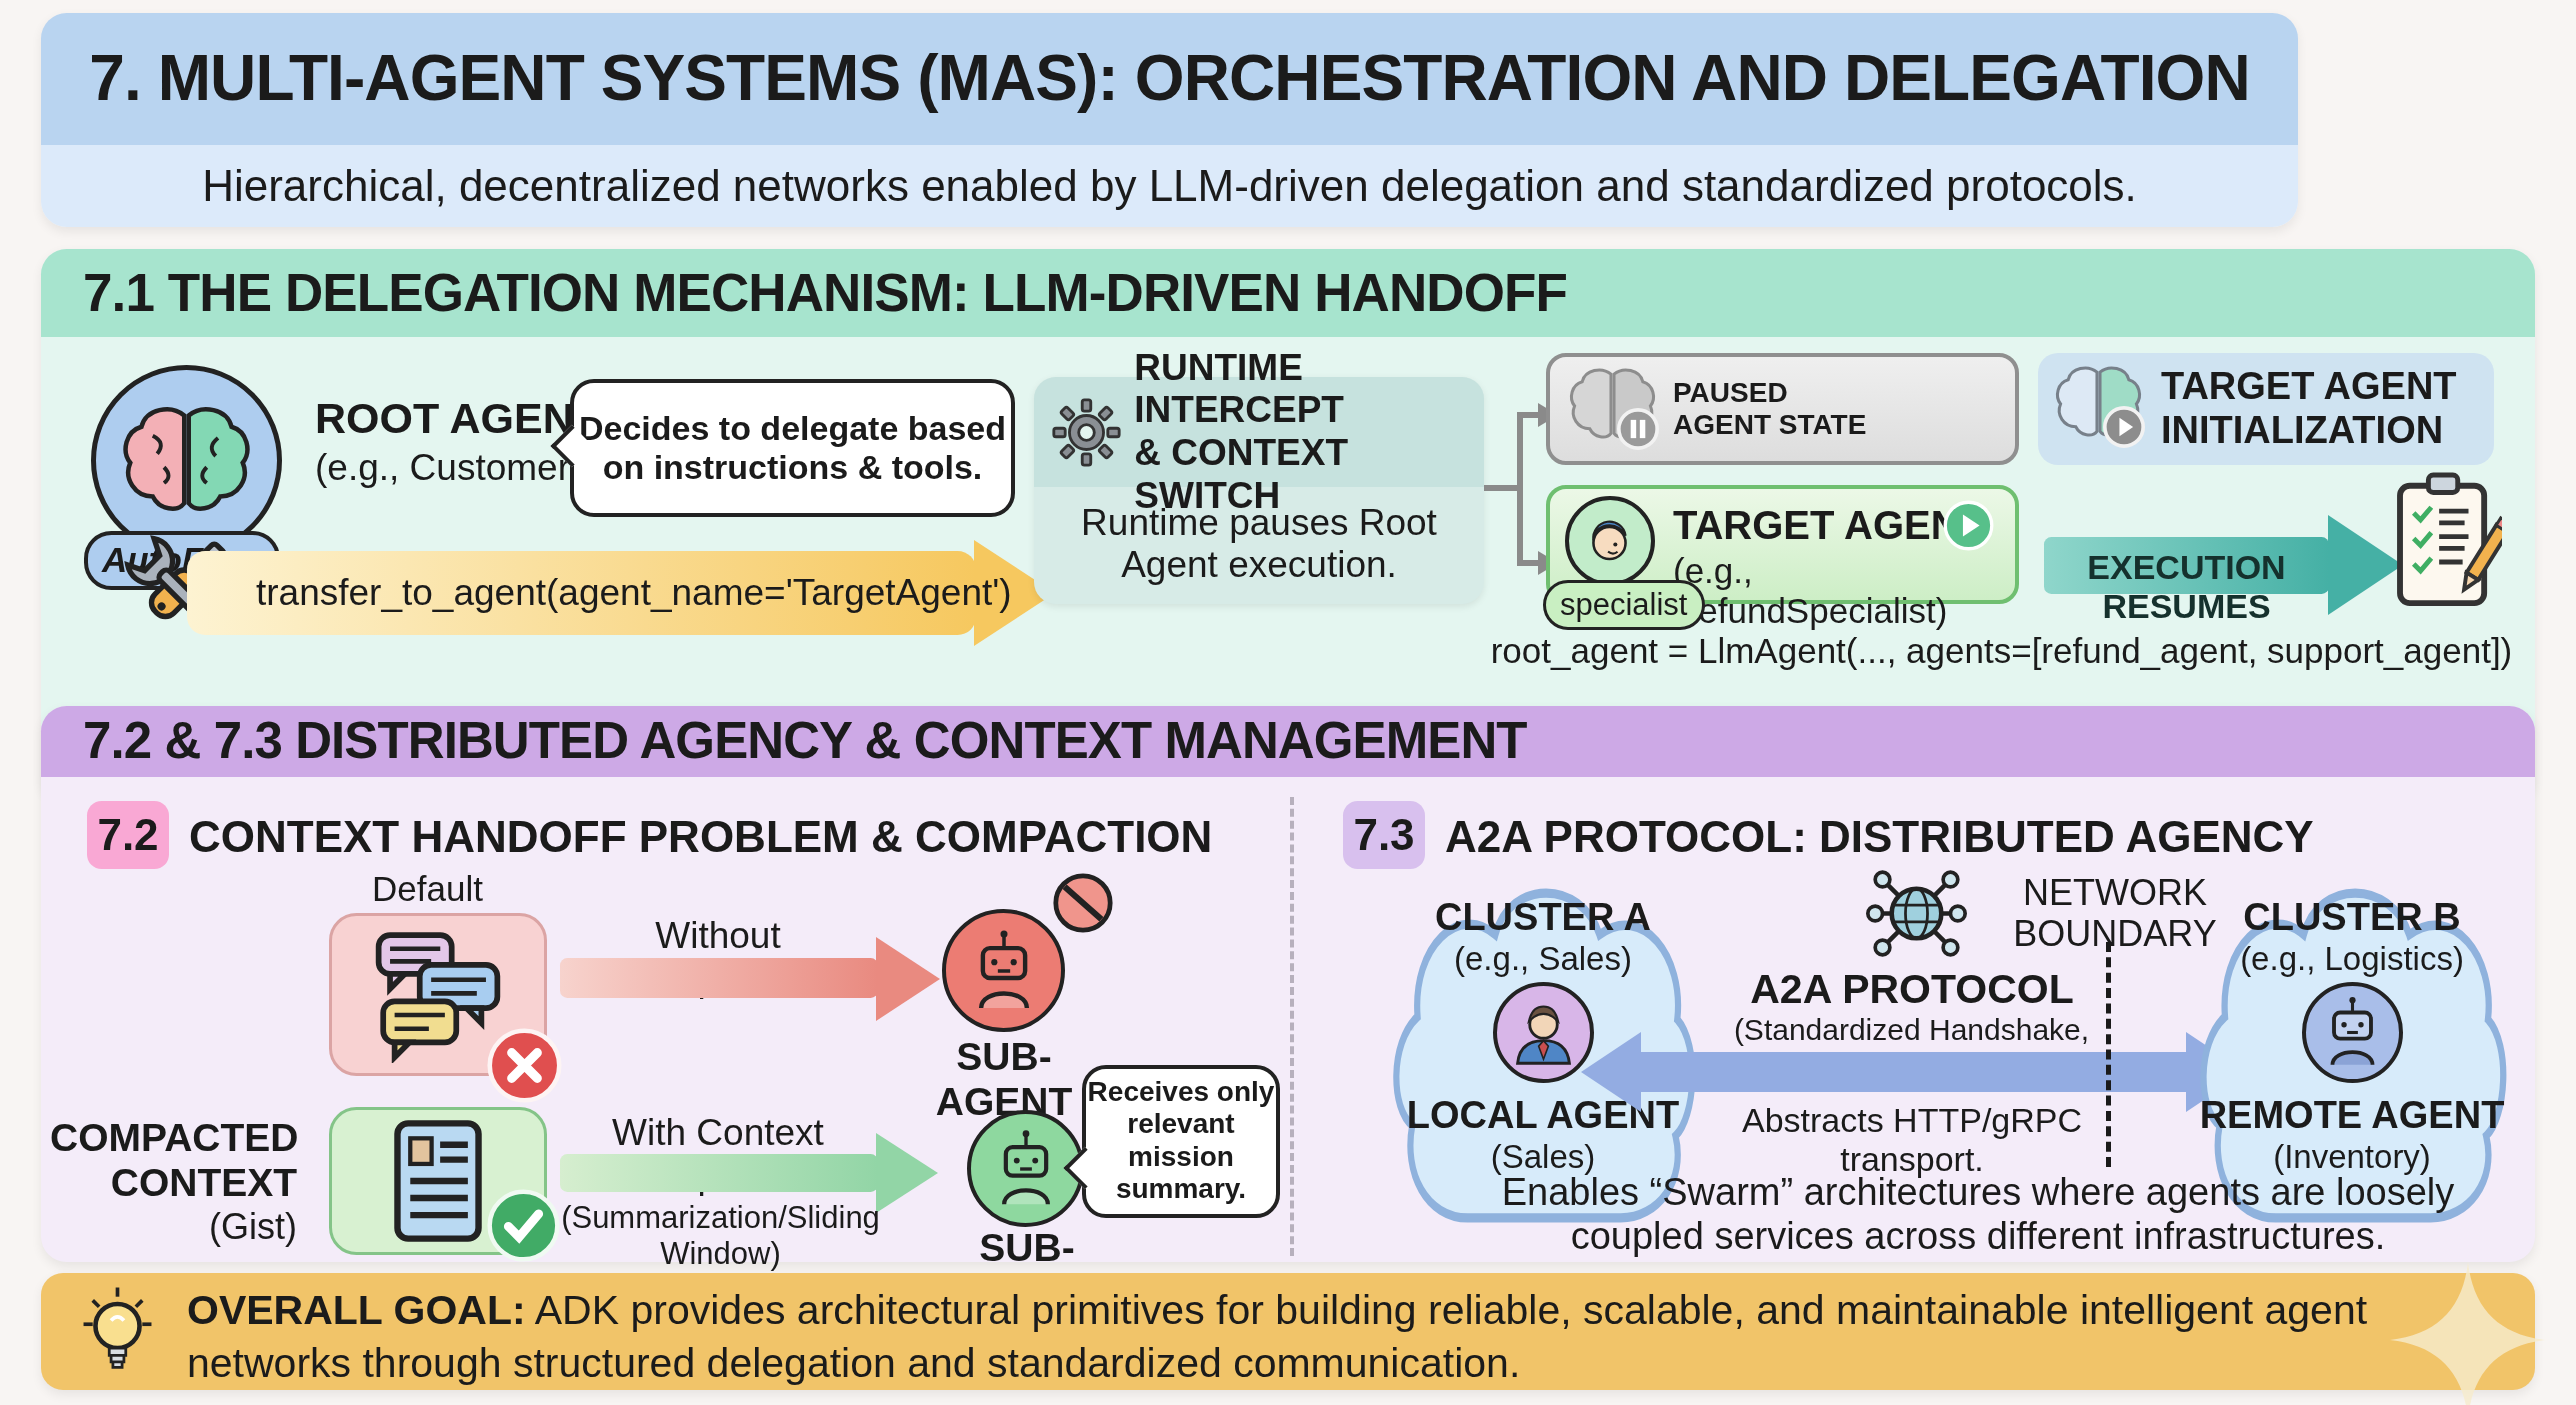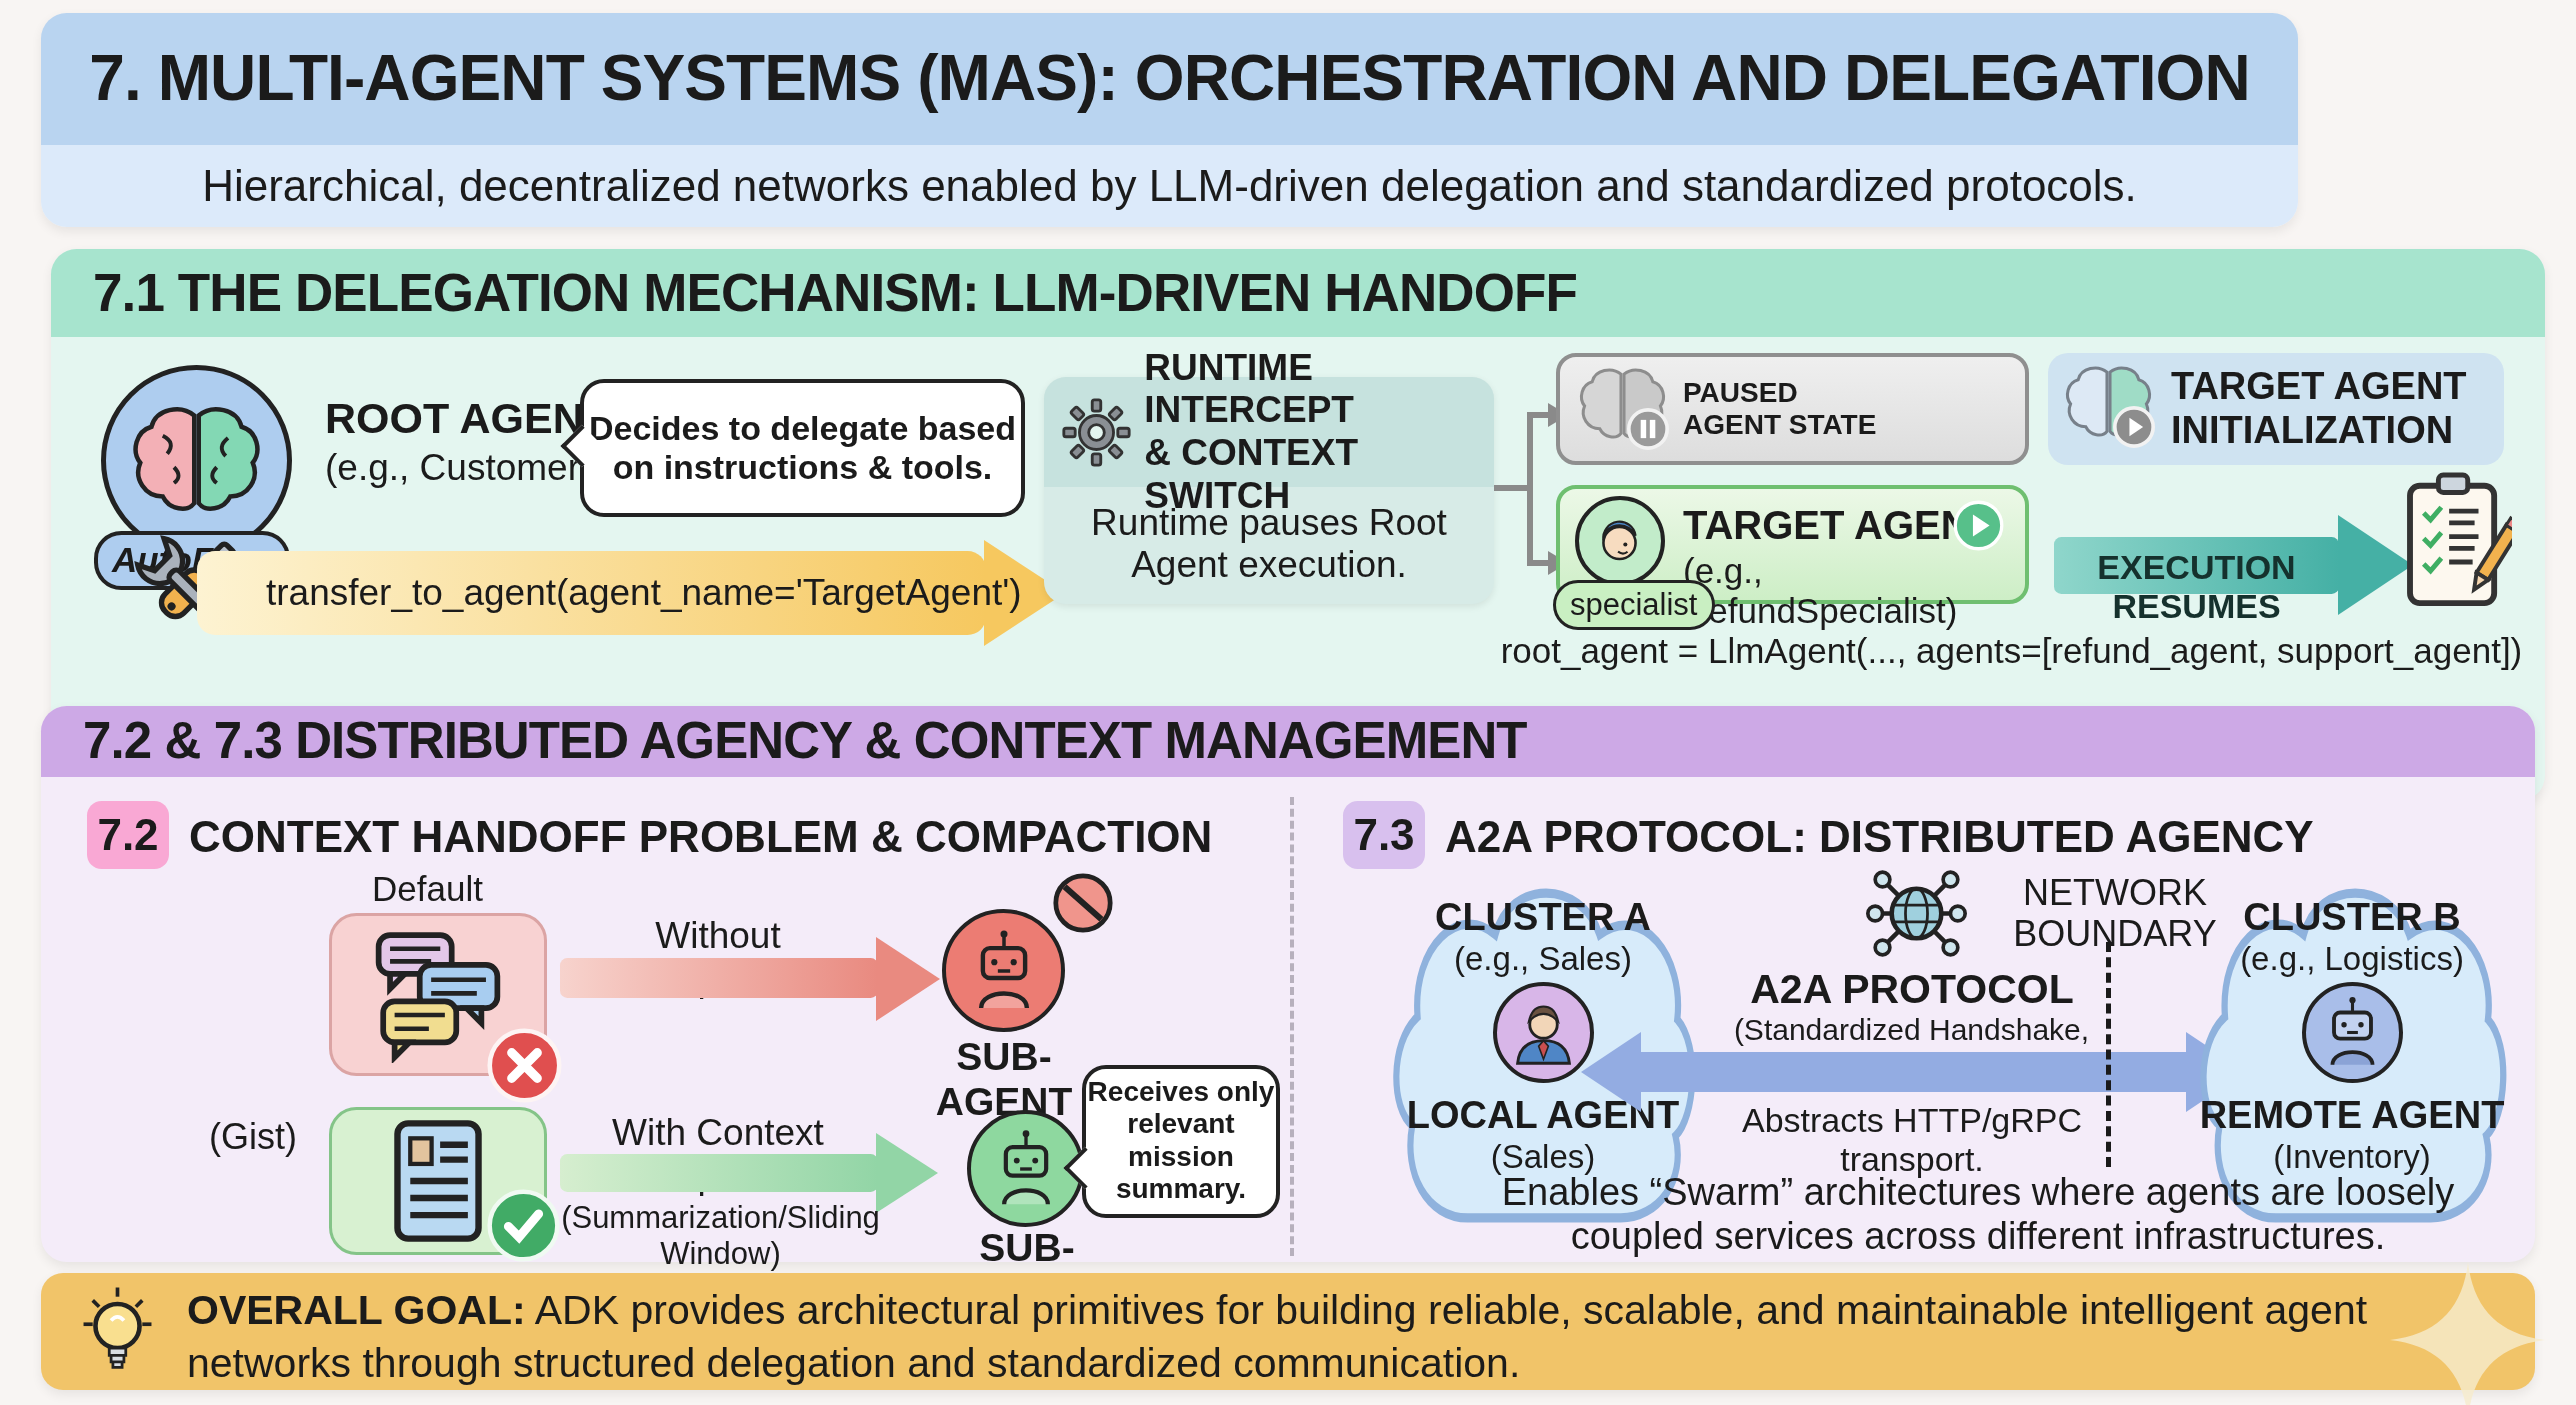--- a/index.html
+++ b/index.html
@@ -26,21 +26,21 @@
 
   <div class="card" style="left:41px;top:12.8px;width:2257px;height:214px;overflow:hidden;">
     <div class="flexc" style="height:132px;background:#b9d4f0;">
       <div class="b" style="font-size:64px;letter-spacing:-0.9px;">7. MULTI-AGENT SYSTEMS (MAS): ORCHESTRATION AND DELEGATION</div>
     </div>
     <div class="flexc" style="height:82px;background:#dceafa;">
       <div style="font-size:44px;">Hierarchical, decentralized networks enabled by LLM-driven delegation and standardized protocols.</div>
     </div>
   </div>
 
-  <div class="card" style="left:51px;top:249px;width:2494px;height:552px;background:#e4f6f0;">
+  <div class="card" style="left:41px;top:249px;width:2494px;height:552px;background:#e4f6f0;">
     <div style="height:88px;background:#a7e4ce;border-radius:25.6px 25.6px 0 0;display:flex;align-items:center;padding-left:42px;box-sizing:border-box;">
       <div class="b" style="font-size:53px;letter-spacing:-0.9px;">7.1 THE DELEGATION MECHANISM: LLM-DRIVEN HANDOFF</div>
     </div>
 
     <div class="abs" style="left:41px;top:110px;width:210px;height:229px;">
       <div class="abs flexc" style="left:9.1px;top:5.5px;width:181px;height:181px;border-radius:50%;background:#aecdef;border:5.5px solid #222;">
         <svg width="137" height="117" viewBox="0 0 120 104">
           <path d="M58 12 C46 2 24 6 20 22 C6 26 2 44 10 54 C4 68 14 84 30 84 C36 96 52 98 58 90 Z" fill="#f3b0b6" stroke="#222" stroke-width="4"></path>
           <path d="M62 12 C74 2 96 6 100 22 C114 26 118 44 110 54 C116 68 106 84 90 84 C84 96 68 98 62 90 Z" fill="#83d8b4" stroke="#222" stroke-width="4"></path>
           <path d="M30 30 q12 6 4 16 M40 58 q8 8 0 14" fill="none" stroke="#222" stroke-width="3.5"></path>
@@ -233,20 +233,22 @@
         <path d="M24 92 C24 70 76 70 76 92" fill="rgba(255,255,255,.3)" stroke="#222" stroke-width="5"></path>
       </svg>
     </div>
     <svg class="abs" style="left:1008px;top:163px;" width="68" height="68" viewBox="0 0 100 100">
       <circle cx="50" cy="50" r="40" fill="#f0958c" stroke="#222" stroke-width="7"></circle>
       <line x1="23" y1="26" x2="77" y2="74" stroke="#222" stroke-width="9"></line>
     </svg>
     <div class="abs ctr b" style="left:851px;top:329px;width:224px;font-size:39px;">SUB-AGENT</div>
 
     <div class="abs rt" style="left:9.1px;top:410px;width:247px;">
+      <div class="b pre" style="font-size:39px;">COMPACTED
+CONTEXT</div>
       <div style="font-size:36px;">(Gist)</div>
     </div>
 
     <div class="abs flexc" style="left:288px;top:401px;width:218px;height:148px;background:#d8f1d1;border:3.7px solid #84c488;border-radius:27.4px;box-sizing:border-box;">
       <svg width="108" height="128" viewBox="0 0 100 120">
         <rect x="12" y="6" width="76" height="108" rx="10" fill="#b9d9f2" stroke="#222" stroke-width="6"></rect>
         <rect x="24" y="20" width="20" height="24" fill="#e2c49e" stroke="#222" stroke-width="4"></rect>
         <path d="M52 26 h26 M52 40 h26 M24 60 h54 M24 76 h54 M24 92 h54" stroke="#222" stroke-width="6"></path>
       </svg>
     </div>

